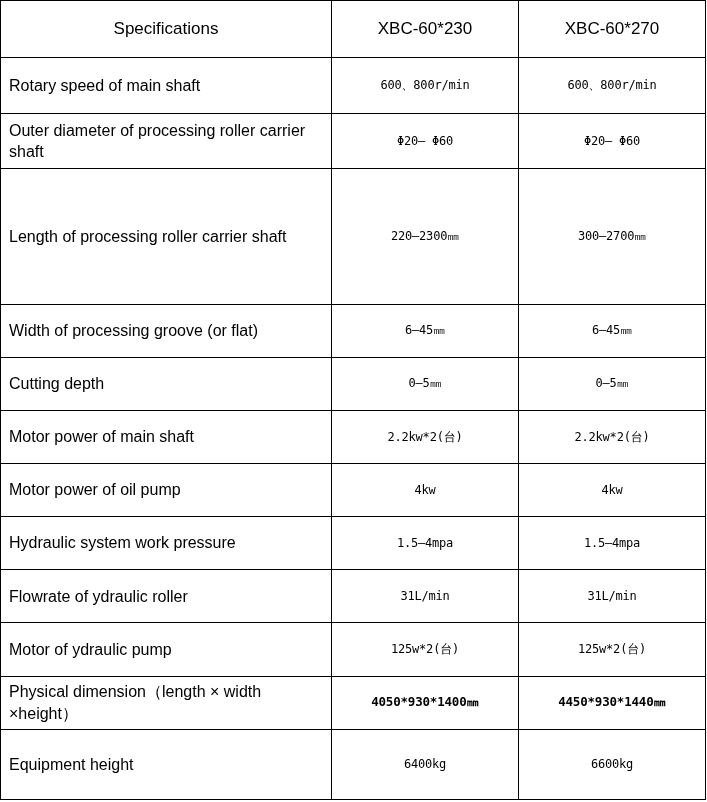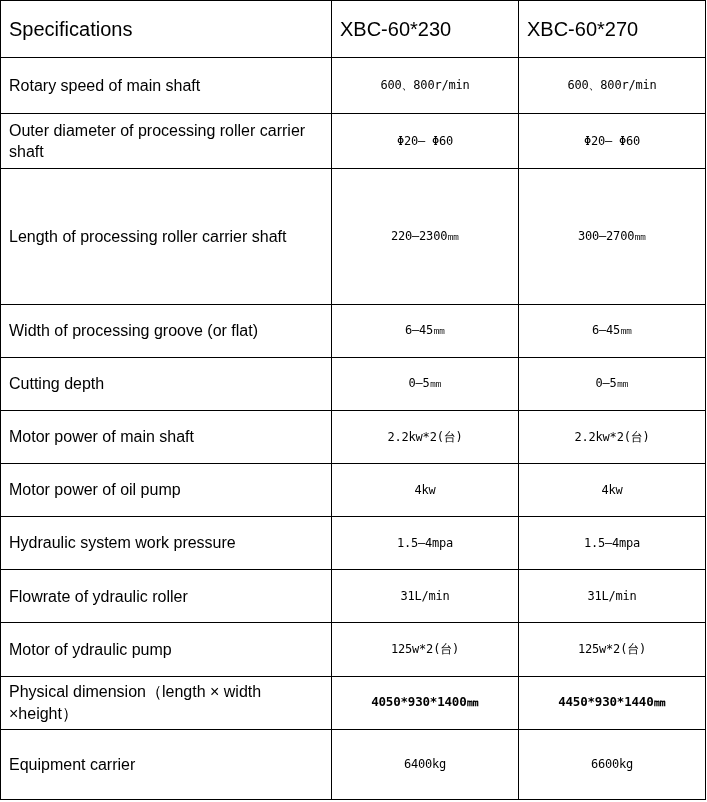--- a/index.html
+++ b/index.html
@@ -23,21 +23,22 @@
   .spec-table td {
     border: 1px solid #000000;
     padding: 0 8px;
     vertical-align: middle;
   }
   col.c0 { width: 331px; }
   col.c1 { width: 187px; }
   col.c2 { width: 187px; }
 
   .head-cell {
-    font-size: 20px;
+    text-align: center;
+    font-size: 17px;
     font-family: "Liberation Sans", sans-serif;
   }
   .label-cell {
     text-align: left;
     font-size: 16px;
     font-family: "Liberation Sans", sans-serif;
     line-height: 1.35;
   }
   .value-cell {
     text-align: center;
@@ -114,18 +115,18 @@
       <td class="label-cell">Motor of ydraulic pump</td>
       <td class="value-cell">125w*2(台)</td>
       <td class="value-cell">125w*2(台)</td>
     </tr>
     <tr style="height:53px">
       <td class="label-cell">Physical dimension（length × width ×height）</td>
       <td class="value-cell small">4050*930*1400㎜</td>
       <td class="value-cell small">4450*930*1440㎜</td>
     </tr>
     <tr style="height:70px">
-      <td class="label-cell">Equipment carrier</td>
+      <td class="label-cell">Equipment height</td>
       <td class="value-cell">6400kg</td>
       <td class="value-cell">6600kg</td>
     </tr>
   </tbody>
 </table>
 
 </body></html>

